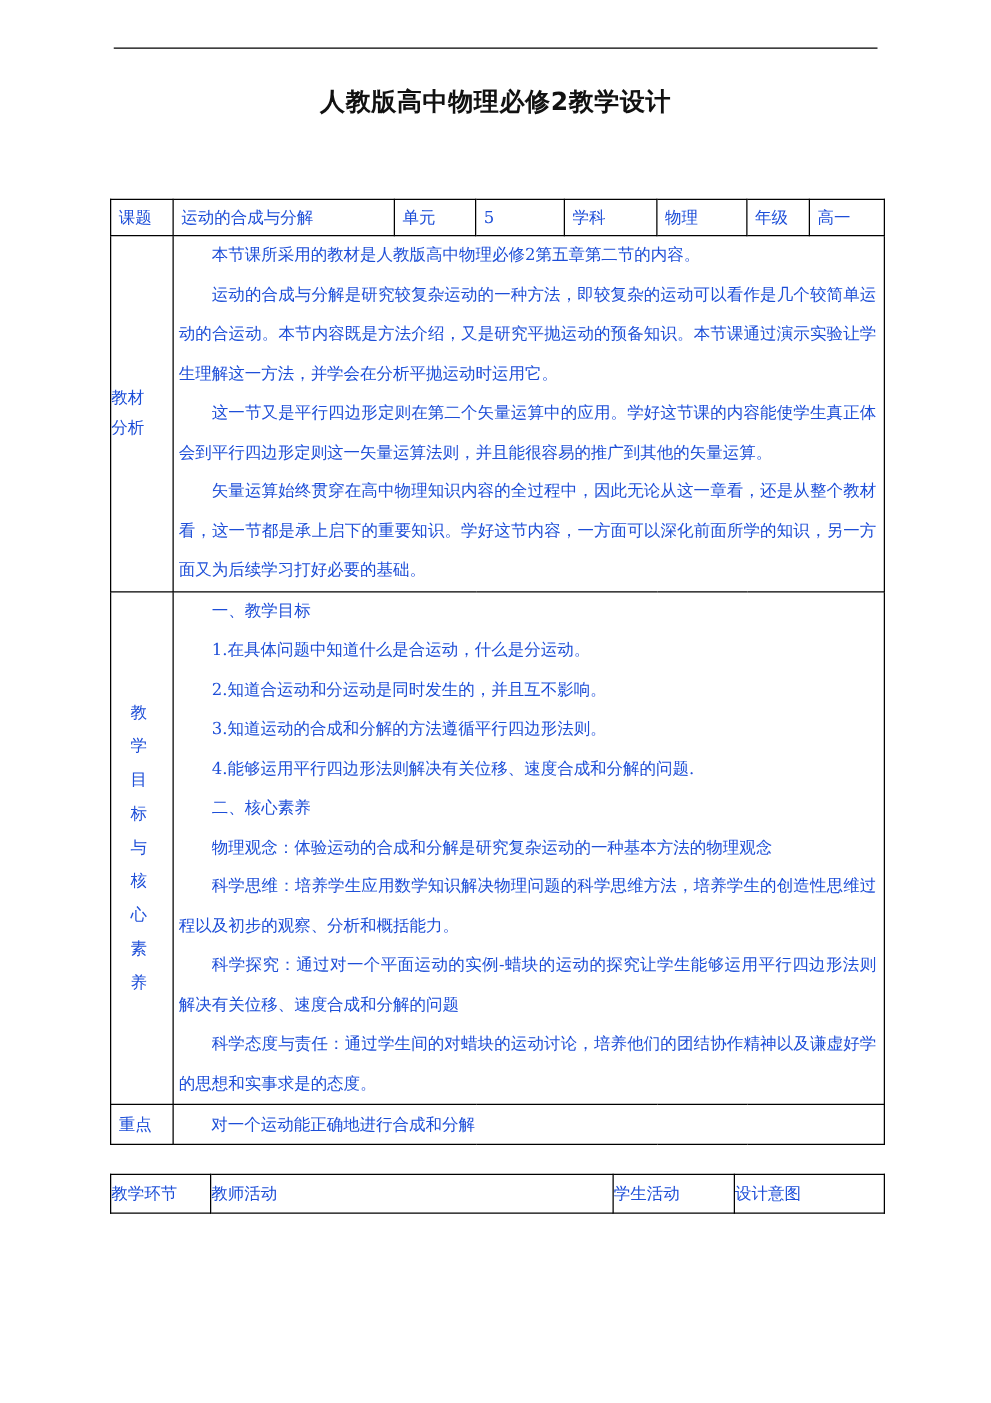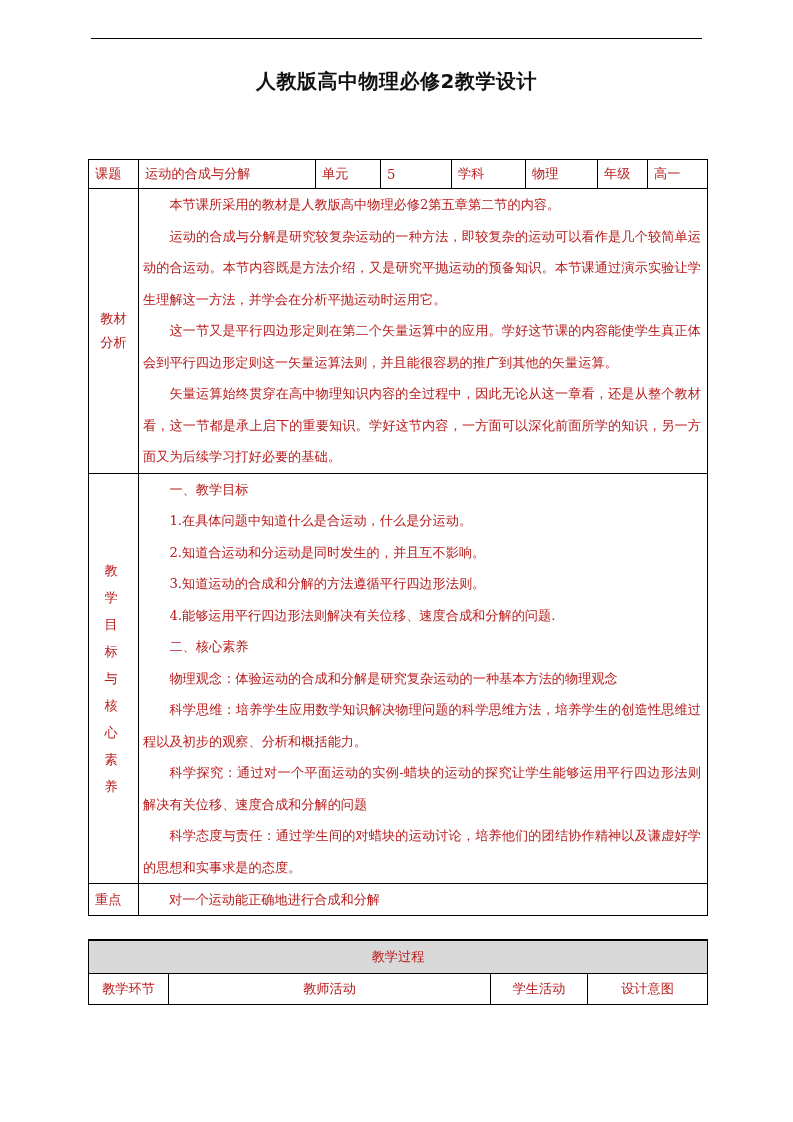--- a/index.html
+++ b/index.html
@@ -2,27 +2,27 @@
 <html><head>
 <meta charset="utf-8">
 <style>
   html, body { margin:0; padding:0; background:#fff; }
   body { width:793px; height:1122px; position:relative; overflow:hidden;
          font-family:"DejaVu Serif","Liberation Serif",serif; color:#222; }
   .topline { position:absolute; left:91px; top:38px; width:611px; height:0; border-top:1px solid #000; }
   .title { position:absolute; left:0; width:793px; top:68px; text-align:center;
            font-family:"DejaVu Sans","Liberation Sans",sans-serif; font-weight:bold; font-size:20px; color:#111; letter-spacing:0.5px; }
   table { border-collapse:collapse; position:absolute; left:88px; table-layout:fixed; }
-  td { border:1px solid #000; font-size:13.2px; padding:0; vertical-align:middle; color:#b91c1c; }
+  td { border:1px solid #000; font-size:13.2px; padding:0; vertical-align:middle; color:#1d4ed8; }
   #t1 { top:159px; width:619px; }
   #t2 { top:939px; width:619px; }
   .lbl { padding-left:6px; }
   .para { text-indent:2em; line-height:31.5px; margin:0; padding:0 6px 0 4px; text-align:justify; }
   .hdrcell { background:#d9d9d9; text-align:center; border-top:2px solid #000; }
-  .center { text-align:center; }
+  .center { text-align:left; }
   .vlabel2 { text-align:center; line-height:27px; padding-left:7px; }
   .vlabel2 span { display:block; letter-spacing:12px; }
 </style>
 </head>
 <body>
 
 <div class="topline"></div>
 <div class="title">人教版高中物理必修2教学设计</div>
 
 <table id="t1">
@@ -88,23 +88,20 @@
   </table>
 
 <table id="t2">
   <colgroup>
     <col style="width:80px">
       <col style="width:322px">
       <col style="width:97px">
       <col style="width:120px">
   </colgroup>
   <tbody>
-      <tr style="height:33px">
-    <td colspan="4" class="hdrcell">教学过程</td>
-  </tr>
   <tr style="height:31px">
     <td class="center">教学环节</td>
     <td class="center">教师活动</td>
     <td class="center">学生活动</td>
     <td class="center">设计意图</td>
   </tr>
 </tbody>
   </table>
 
 </body></html>

